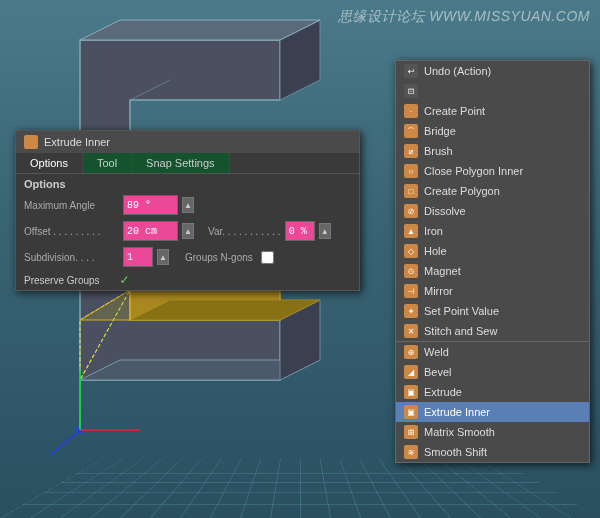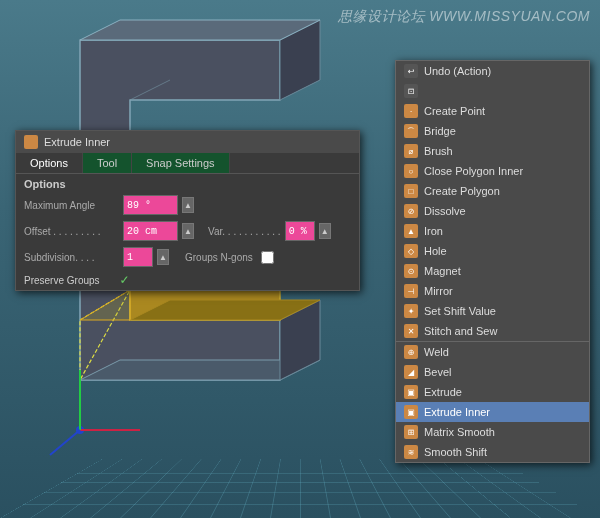--- a/index.html
+++ b/index.html
@@ -278,21 +278,21 @@
     <div class="menu-item">
       <span class="menu-icon" style="width: 14px; height: 14px; background: rgb(204, 136, 68); border-radius: 2px; display: inline-flex; align-items: center; justify-content: center; font-size: 8px; color: rgb(255, 255, 255); flex-shrink: 0;">⊙</span>
       <span>Magnet</span>
     </div>
     <div class="menu-item">
       <span class="menu-icon" style="width: 14px; height: 14px; background: rgb(204, 136, 68); border-radius: 2px; display: inline-flex; align-items: center; justify-content: center; font-size: 8px; color: rgb(255, 255, 255); flex-shrink: 0;">⊣</span>
       <span>Mirror</span>
     </div>
     <div class="menu-item">
       <span class="menu-icon" style="width: 14px; height: 14px; background: rgb(204, 136, 68); border-radius: 2px; display: inline-flex; align-items: center; justify-content: center; font-size: 8px; color: rgb(255, 255, 255); flex-shrink: 0;">✦</span>
-      <span>Set Shift Value</span>
+      <span>Set Point Value</span>
     </div>
     <div class="menu-item">
       <span class="menu-icon" style="width: 14px; height: 14px; background: rgb(204, 136, 68); border-radius: 2px; display: inline-flex; align-items: center; justify-content: center; font-size: 8px; color: rgb(255, 255, 255); flex-shrink: 0;">✕</span>
       <span>Stitch and Sew</span>
     </div>
     <div class="menu-item separator">
       <span class="menu-icon" style="width: 14px; height: 14px; background: rgb(204, 136, 68); border-radius: 2px; display: inline-flex; align-items: center; justify-content: center; font-size: 8px; color: rgb(255, 255, 255); flex-shrink: 0;">⊕</span>
       <span>Weld</span>
     </div>
     <div class="menu-item">

